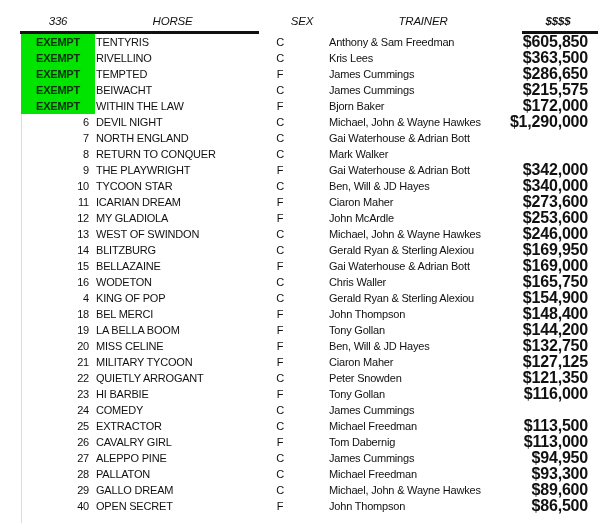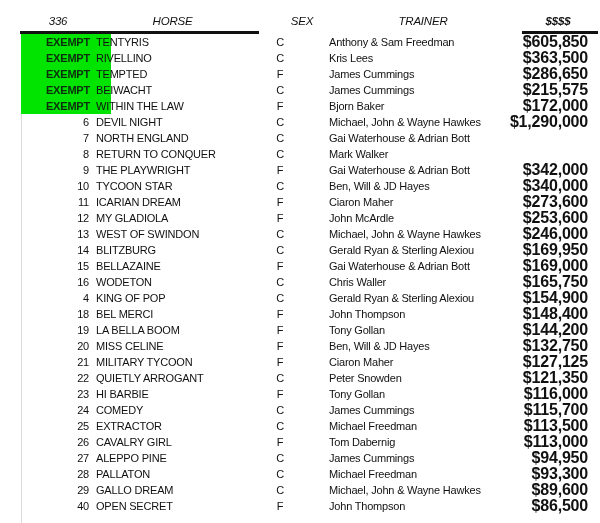--- a/index.html
+++ b/index.html
@@ -22,21 +22,21 @@
   .rule-money { left: 522px; width: 76px; }
 
   
   .gridline { position: absolute; left: 21px; top: 34px; width: 1px; height: 489px; background: #dcdcdc; }
 
   
   #rows { position: absolute; left: 0; top: 34px; width: 600px; }
   .row { position: relative; height: 16px; line-height: 16px; font-size: 11px; white-space: nowrap; }
   .row span { position: absolute; top: 0; height: 16px; letter-spacing: -0.2px; }
   .c-num     { left: 21px;  width: 68px;  text-align: right; }
-  .c-num.exempt { width: 90px; text-align: center; padding-left: 4px;
+  .c-num.exempt { width: 74px; text-align: left; padding-left: 15px;
                   background: var(--exempt-bg, #00e400); font-weight: 600; color: #0d2e0d; }
   .c-horse   { left: 96px; }
   .c-sex     { left: 265px; width: 30px; text-align: center; }
   .c-trainer { left: 329px; }
   .c-money   { left: 478px; width: 110px; text-align: right; font-weight: bold; font-size: 16px; }
 </style>
 </head>
 <body>
 
 <div class="sheet">
@@ -233,21 +233,20 @@
     <span class="c-sex">F</span>
     <span class="c-trainer">Tony Gollan</span>
     <span class="c-money">$116,000</span>
   </div>
 
   <div class="row">
     <span class="c-num">24</span>
     <span class="c-horse">COMEDY</span>
     <span class="c-sex">C</span>
     <span class="c-trainer">James Cummings</span>
-    <span class="c-money">$115,700</span>
   </div>
 
   <div class="row">
     <span class="c-num">25</span>
     <span class="c-horse">EXTRACTOR</span>
     <span class="c-sex">C</span>
     <span class="c-trainer">Michael Freedman</span>
     <span class="c-money">$113,500</span>
   </div>
 

